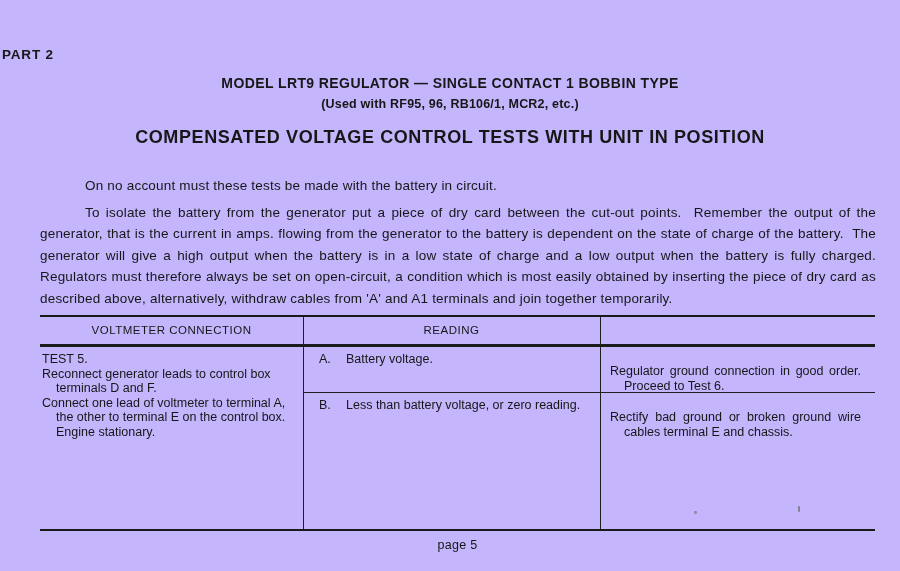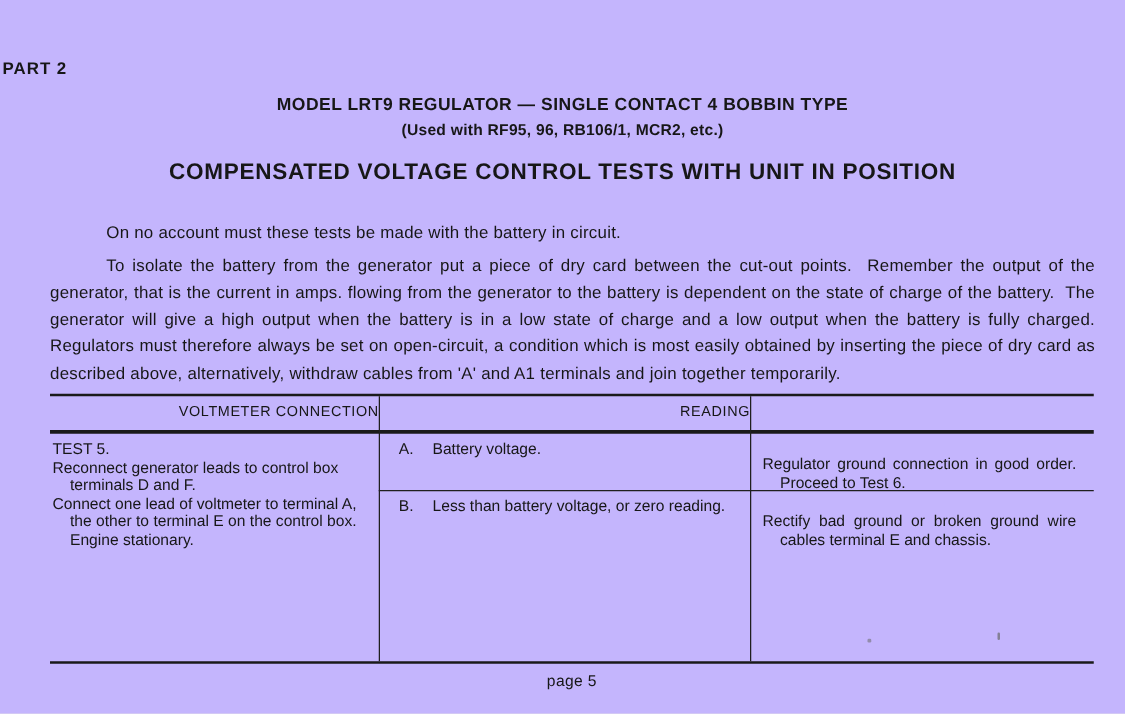--- a/index.html
+++ b/index.html
@@ -84,21 +84,21 @@
   .vline.v1 { left: 263px; }
   .vline.v2 { left: 560px; }
 
   .thead-row {
     display: flex;
     height: 27px;
     align-items: center;
     border-bottom: 3px solid #1a1a1a;
   }
   .th {
-    text-align: right;
+    text-align: center;
     font-size: 11.5px;
     letter-spacing: 0.5px;
   }
   .th.c1 { width: 263px; }
   .th.c2 { width: 297px; }
   .th.c3 { width: 275px; }
 
   .tbody { display: flex; height: 180px; }
   .tcol1 {
     width: 263px;
@@ -149,21 +149,21 @@
   .speck.s1 { left: 694px; top: 511px; width: 3px; height: 3px; opacity: .55; }
   .speck.s2 { left: 798px; top: 506px; width: 2px; height: 6px; opacity: .7; }
 </style>
 </head>
 <body>
 
 <div class="page">
 
   <div class="part-label">PART 2</div>
 
-  <div class="doc-title">MODEL LRT9 REGULATOR — SINGLE CONTACT 4 BOBBIN TYPE</div>
+  <div class="doc-title">MODEL LRT9 REGULATOR — SINGLE CONTACT 1 BOBBIN TYPE</div>
   <div class="doc-subtitle">(Used with RF95, 96, RB106/1, MCR2, etc.)</div>
 
   <h1 class="section-heading">COMPENSATED VOLTAGE CONTROL TESTS WITH UNIT IN POSITION</h1>
 
   <div class="content">
     <p class="para notice">On no account must these tests be made with the battery in circuit.</p>
     <p class="para body-par">To isolate the battery from the generator put a piece of dry card between the cut-out points.  Remember the output of the generator, that is the current in amps. flowing from the generator to the battery is dependent on the state of charge of the battery.  The generator will give a high output when the battery is in a low state of charge and a low output when the battery is fully charged.  Regulators must therefore always be set on open-circuit, a condition which is most easily obtained by inserting the piece of dry card as described above, alternatively, withdraw cables from 'A' and A1 terminals and join together temporarily.</p>
   </div>
 
   <div class="ttable">

